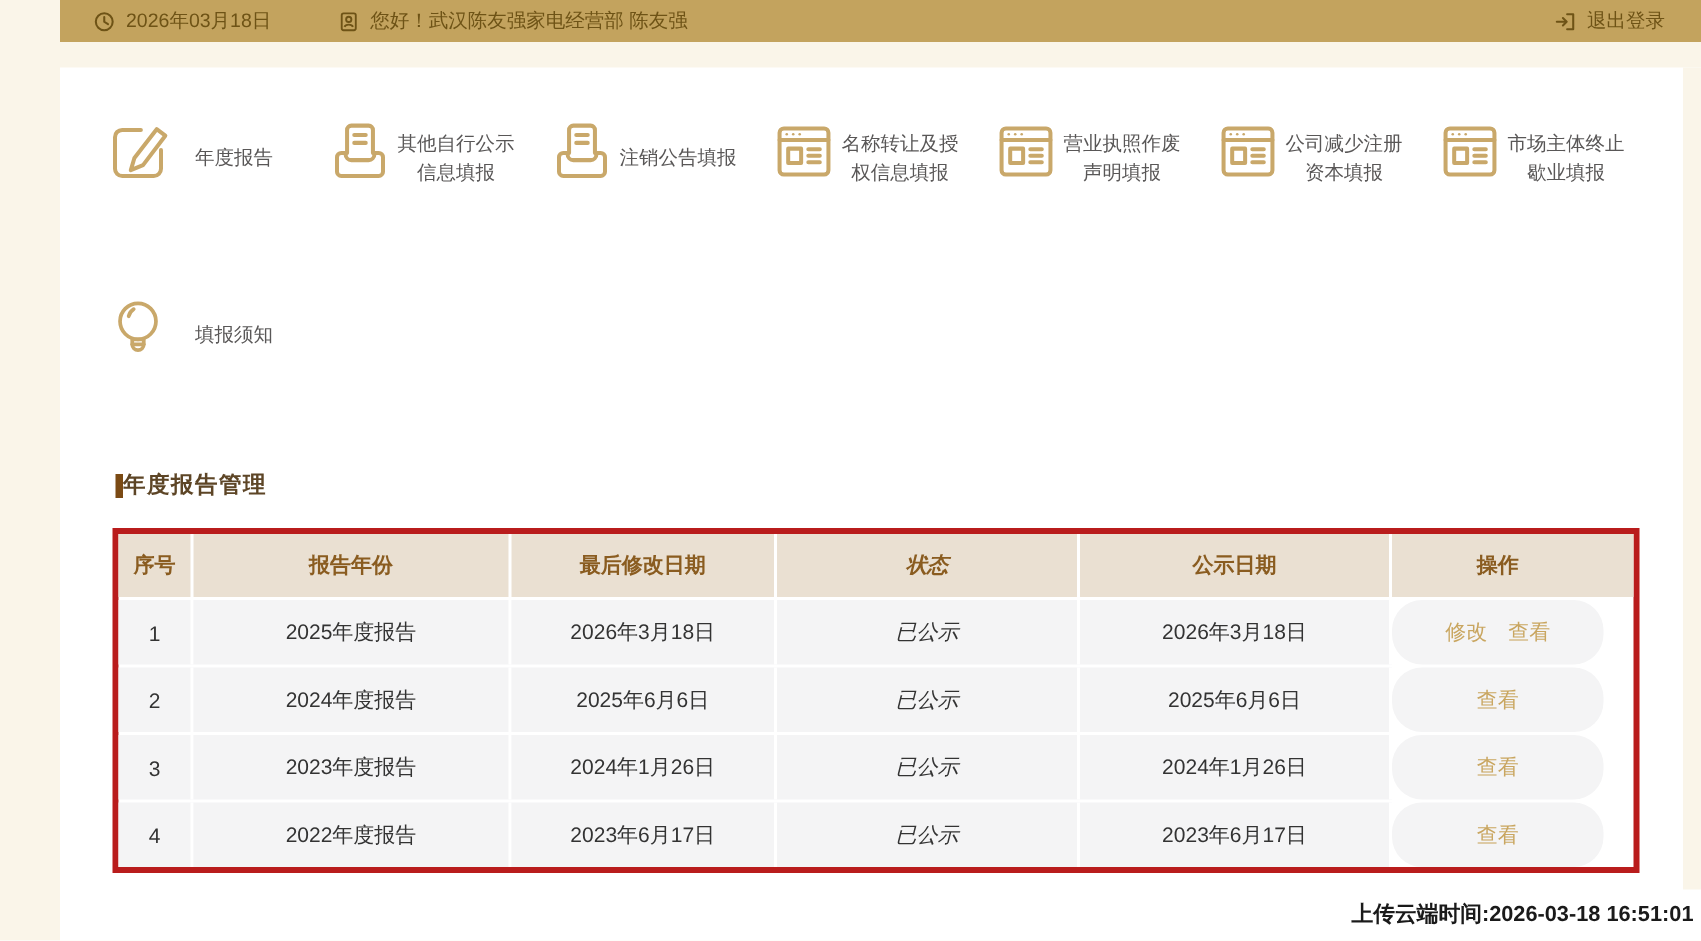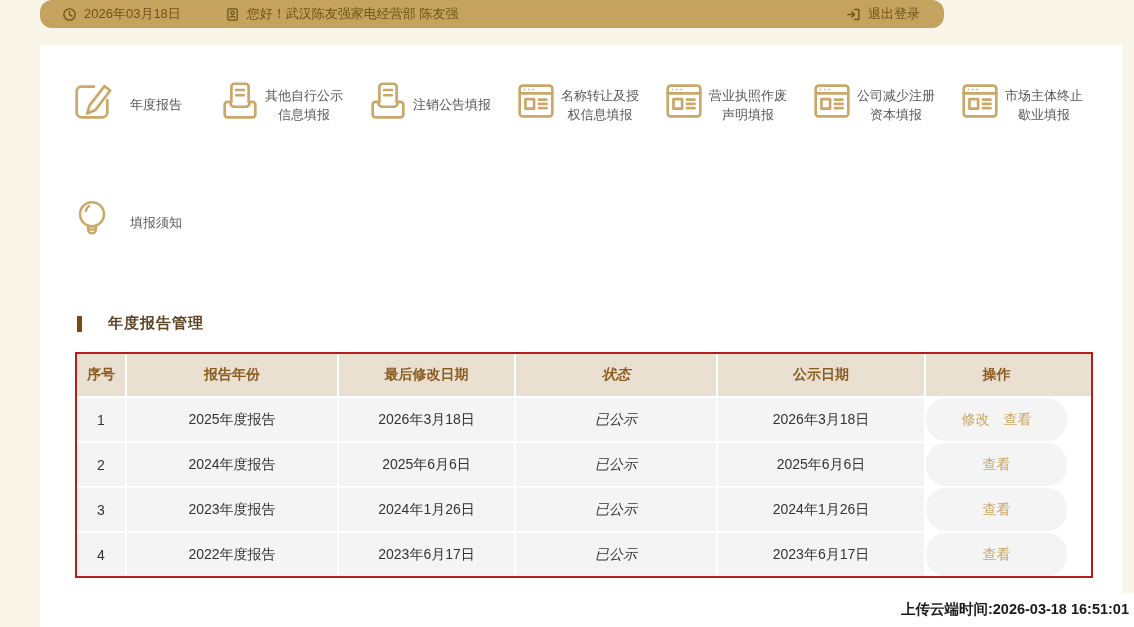--- a/index.html
+++ b/index.html
@@ -5,24 +5,24 @@
   * { margin:0; padding:0; box-sizing:border-box; }
   html,body { width:1134px; height:627px; }
   body {
     position:relative;
     font-family:"Liberation Sans","DejaVu Sans",sans-serif;
     background:#faf5e9;
     overflow:hidden;
   }
   
   .topbar {
-    position:absolute; left:40px; top:0; width:904px; height:28px;
+    position:absolute; left:40px; top:0; width:1094px; height:28px;
     background:#c3a35e; color:#6e5316;
     display:flex; align-items:center;
-    padding:0 24px 0 22px; font-size:13px;border-radius:12px;
+    padding:0 24px 0 22px; font-size:13px;
   }
   .tb-group { display:flex; align-items:center; gap:7px; }
   .tb-greeting { margin-left:44px; }
   .tb-logout { margin-left:auto; cursor:pointer; }
   .tb-icon { width:15px; height:15px; display:block; }
   
   .card {
     position:absolute; left:40px; top:45px; width:1094px; height:582px;
     background:#ffffff;
   }
@@ -39,28 +39,28 @@
     cursor:pointer;
   }
   .nav-ic { width:46px; height:46px; color:#c9a86a; }
   .nav-label {
     margin-top:9px; width:82px; text-align:center;
     font-size:13px; line-height:1.45; color:#595757; word-break:break-all;
   }
   
   .section-head {
     position:absolute; left:77px; top:314px;
-    display:flex; align-items:center; gap:26px;
+    display:flex; align-items:center; gap:0;
   }
   .section-bar { width:5px; height:16px; background:#7b4a14; }
   .section-title { font-size:15px; font-weight:bold; color:#5d4526; letter-spacing:1px; }
   
   .table {
     position:absolute; left:75px; top:352px; width:1018px;
-    border:2px solid #b91c1c; background:#fff;
+    border:4px solid #b91c1c; background:#fff;
   }
   .thead {
     display:flex; height:42px; background:#eae0d2;
     font-size:14px; font-weight:bold; color:#8a5c20;
   }
   .trow {
     display:flex; height:43px; margin-top:2px;
     font-size:14px; color:#333;
   }
   .cell {

